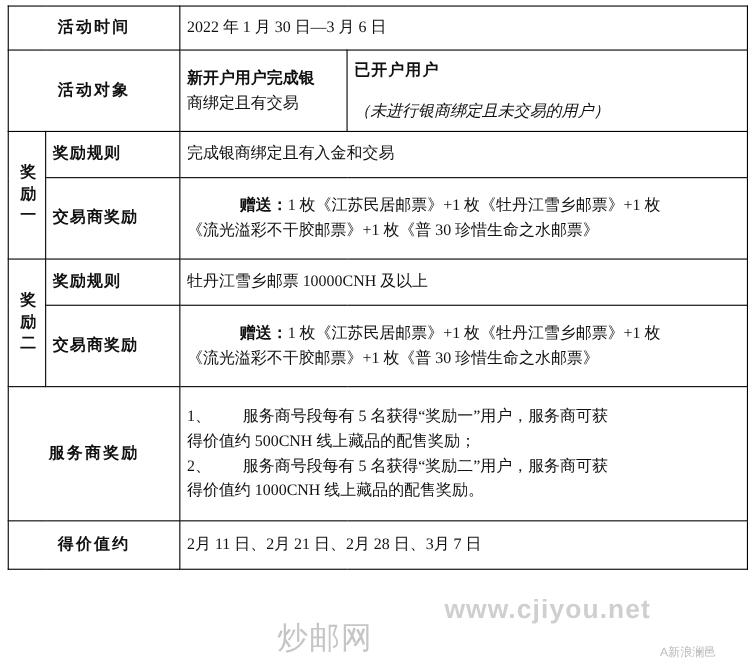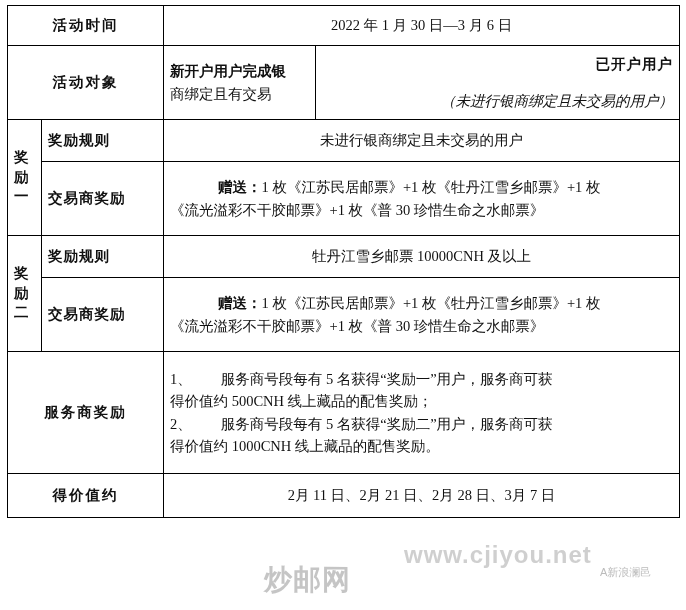--- a/index.html
+++ b/index.html
@@ -38,28 +38,27 @@
     text-align: left;
     font-weight: bold;
     letter-spacing: 1px;
   }
   .lbl-wide {
     text-align: center;
     font-weight: bold;
     letter-spacing: 2px;
   }
   .ctr {
-    text-align: center;
   }
   .just {
     text-align: justify;
     text-justify: inter-ideograph;
   }
   .vert {
-    text-align: left;
+    text-align: right;
     font-weight: bold;
     letter-spacing: 2px;
     width: 34px;
     padding: 2px;
   }
   .vert span {
     display: block;
     line-height: 1.35;
   }
   .bold-lead {
@@ -74,64 +73,64 @@
   .reward-rule-row { height: 42px; }
   .reward-gift-row { height: 74px; }
   .merchant-row { height: 122px; }
   .payout-row { height: 44px; }
   .new-user-cell {
     text-align: left;
     font-size: 14.5px;
   }
   .new-user-cell .l1 { font-weight: bold; }
   .opened-cell {
-    text-align: right;
+    text-align: left;
   }
   .opened-cell .t1 {
     font-weight: bold;
     letter-spacing: 1px;
   }
   .opened-cell .t2 {
     margin-top: 14px;
     font-style: italic;
   }
   .watermark {
     position: absolute;
     left: 0;
     top: 0;
     width: 686px;
     height: 610px;
     pointer-events: none;
   }
   .wm-main {
     position: absolute;
-    left: 264px;
+    left: 252px;
     top: 556px;
     font-family: "Liberation Serif", serif;
     font-size: 28px;
-    font-weight: bold;
+    font-weight: normal;
     color: rgba(150, 150, 150, 0.55);
     letter-spacing: 1px;
     white-space: nowrap;
   }
   .wm-url {
     position: absolute;
     left: 404px;
     top: 536px;
     font-family: "Liberation Sans", sans-serif;
     font-size: 24px;
     font-weight: bold;
     color: rgba(168, 168, 168, 0.55);
     letter-spacing: 1px;
     white-space: nowrap;
   }
   .wm-small {
     position: absolute;
     left: 600px;
-    top: 560px;
+    top: 580px;
     font-family: "Liberation Sans", sans-serif;
     font-size: 11px;
     color: rgba(170, 170, 170, 0.8);
     white-space: nowrap;
   }
 </style>
 </head>
 <body>
 
 <div class="sheet">
@@ -159,21 +158,21 @@
           <div class="t1">已开户用户</div>
           <div class="t2">（未进行银商绑定且未交易的用户）</div>
         </td>
       </tr>
 
       <tr class="reward-rule-row">
         <td rowspan="2" class="vert">
           <span>奖励一</span>
         </td>
         <td class="lbl">奖励规则</td>
-        <td colspan="2" class="ctr">未进行银商绑定且未交易的用户</td>
+        <td colspan="2" class="ctr">完成银商绑定且有入金和交易</td>
       </tr>
       <tr class="reward-gift-row">
         <td class="lbl">交易商奖励</td>
         <td colspan="2" class="just cell-pad">
           <span class="bold-lead">赠送：</span><span>1 枚《江苏民居邮票》+1 枚《牡丹江雪乡邮票》+1 枚</span>
           <div>《流光溢彩不干胶邮票》+1 枚《普 30 珍惜生命之水邮票》</div>
         </td>
       </tr>
 
       <tr class="reward-rule-row">

